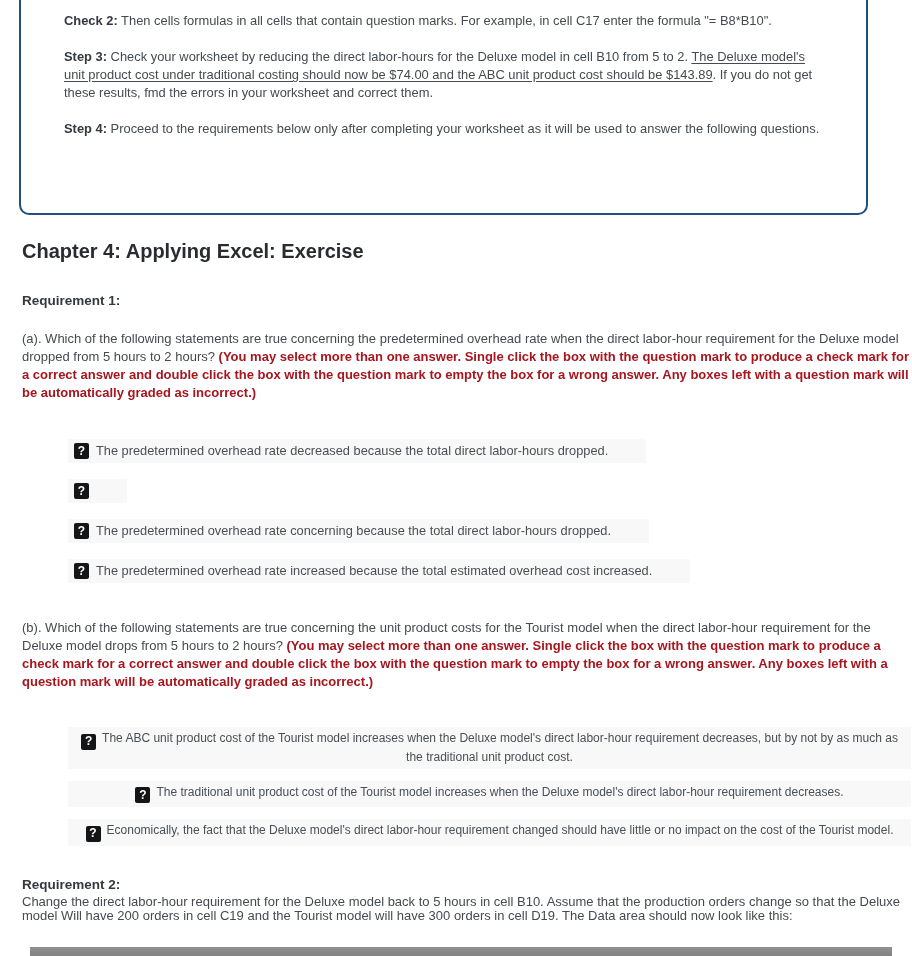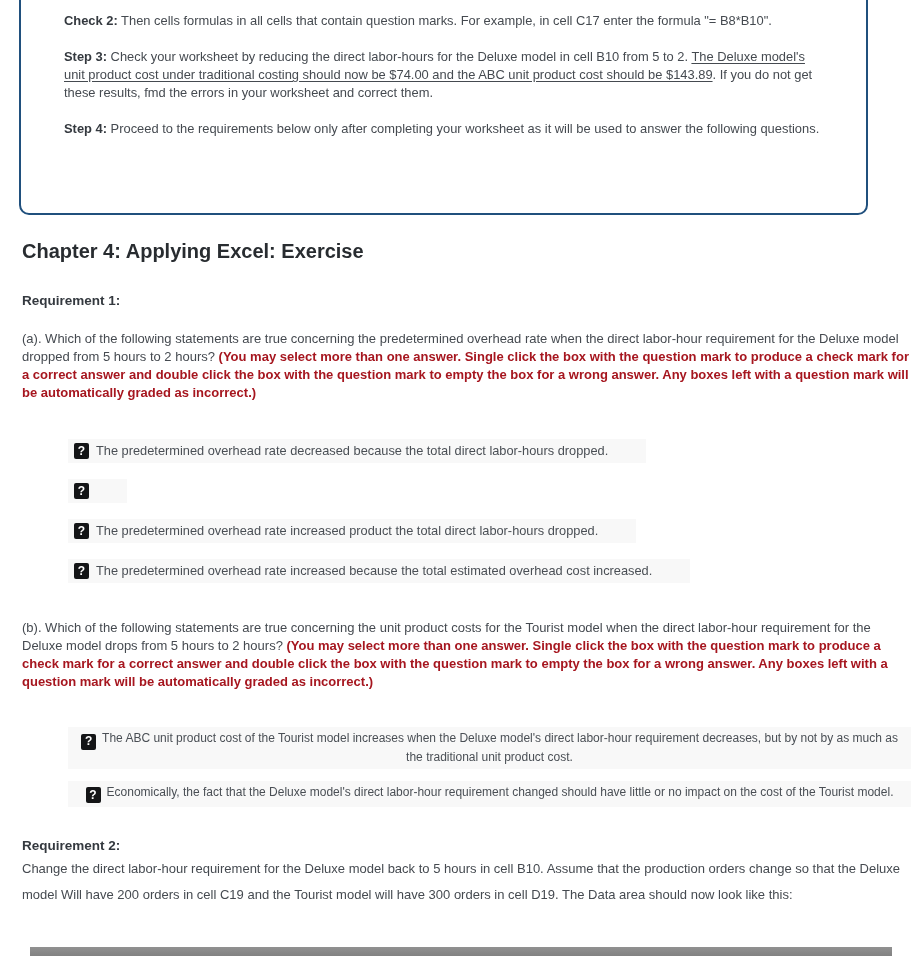--- a/index.html
+++ b/index.html
@@ -120,21 +120,21 @@
     cursor: pointer;
   }
   .opt.wide .qmark {
     vertical-align: -3px;
     margin-right: 6px;
   }
 
   p.req2-text {
     margin: 2px 0 8px 22px;
     width: 889px;
-    line-height: 26px;
+    line-height: 14px;
     font-size: 13px;
     color: #454a50;
   }
 
   .sheet-bar {
     position: absolute;
     left: 30px;
     top: 947px;
     width: 862px;
     height: 12px;
@@ -159,31 +159,32 @@
 <div class="options-a">
   <div class="opt">
       <span class="qmark">?</span>
       <span>The predetermined overhead rate decreased because the total direct labor-hours dropped.</span>
     </div>
   <div class="opt">
       <span class="qmark">?</span>
     </div>
   <div class="opt">
       <span class="qmark">?</span>
-      <span>The predetermined overhead rate increased product the total direct labor-hours dropped.</span>
+      <span>The predetermined overhead rate concerning because the total direct labor-hours dropped.</span>
     </div>
   <div class="opt">
       <span class="qmark">?</span>
       <span>The predetermined overhead rate increased because the total estimated overhead cost increased.</span>
     </div>
 </div>
 
 <p class="question qb"><span>(b). Which of the following statements are true concerning the unit product costs for the Tourist model when the direct labor-hour requirement for the Deluxe model drops from 5 hours to 2 hours? </span><span class="red-instr">(You may select more than one answer. Single click the box with the question mark to produce a check mark for a correct answer and double click the box with the question mark to empty the box for a wrong answer. Any boxes left with a question mark will be automatically graded as incorrect.)</span></p>
 
 <div class="options-b">
   <div class="opt wide"><span class="qmark">?</span><span>The ABC unit product cost of the Tourist model increases when the Deluxe model's direct labor-hour requirement decreases, but by not by as much as the traditional unit product cost.</span></div>
+  <div class="opt wide"><span class="qmark">?</span><span>The traditional unit product cost of the Tourist model increases when the Deluxe model's direct labor-hour requirement decreases.</span></div>
   <div class="opt wide"><span class="qmark">?</span><span>Economically, the fact that the Deluxe model's direct labor-hour requirement changed should have little or no impact on the cost of the Tourist model.</span></div>
 </div>
 
 <h2 class="req2">Requirement 2:</h2>
 <p class="req2-text">Change the direct labor-hour requirement for the Deluxe model back to 5 hours in cell B10. Assume that the production orders change so that the Deluxe model Will have 200 orders in cell C19 and the Tourist model will have 300 orders in cell D19. The Data area should now look like this:</p>
 
 <div class="sheet-bar"></div>
 
 </body></html>

